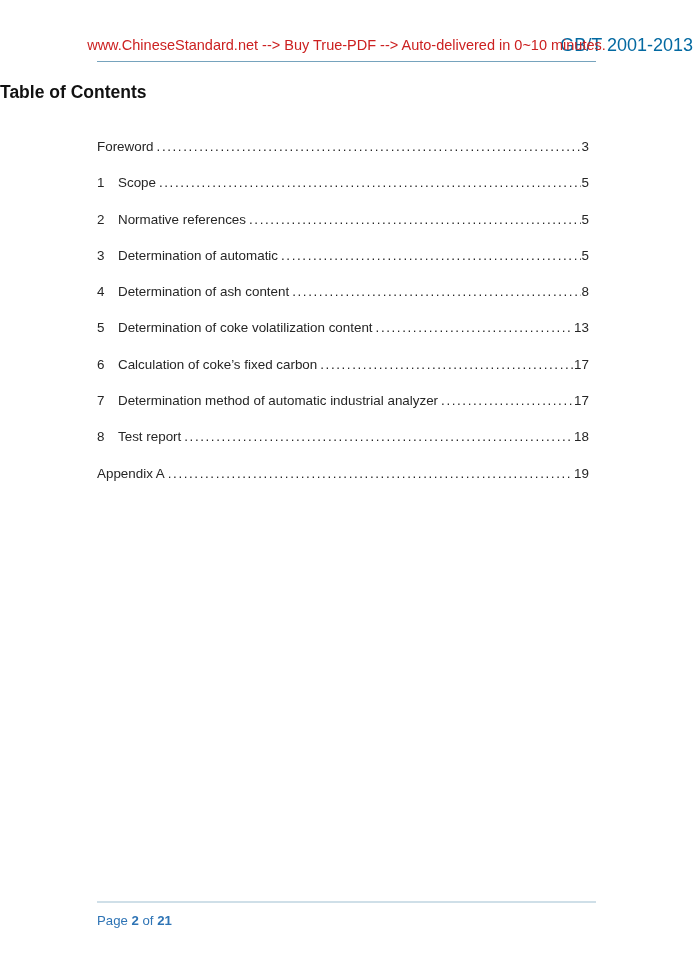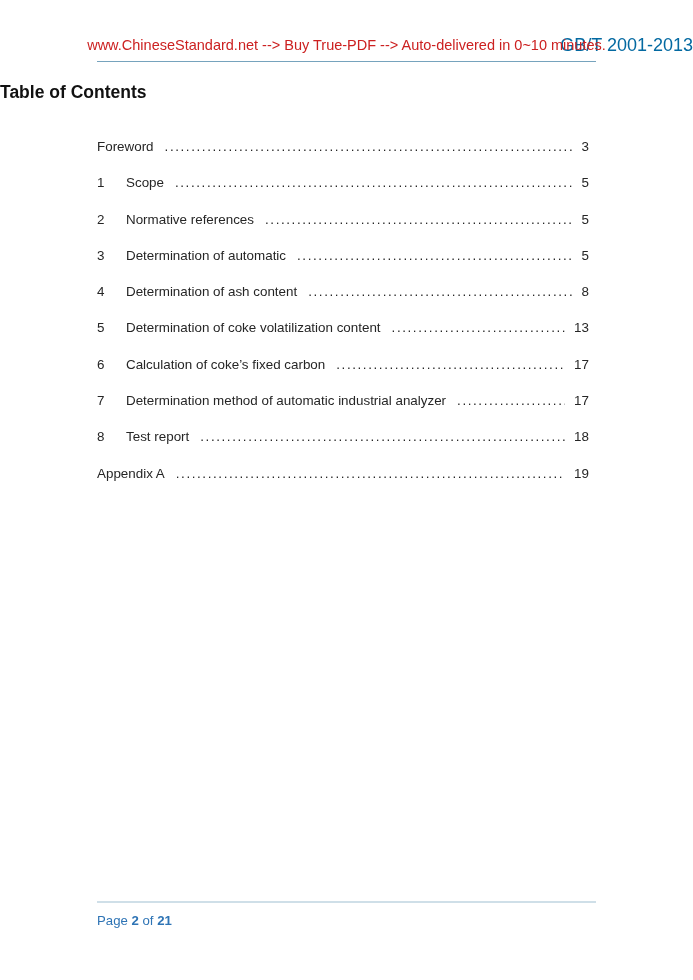--- a/index.html
+++ b/index.html
@@ -70,21 +70,20 @@
     top: 139px;
     left: 97px;
     width: 492px;
     color: #262626;
     font-size: 13.4px;
   }
   .toc-row {
     display: flex;
     line-height: 15px;
     margin-bottom: 21.3px;
-    gap: 8px;
   }
   .toc-num {
     flex-shrink: 0;
     width: 21px;
   }
   .toc-num:empty { display: none; }
   .toc-label {
     flex-shrink: 0;
     white-space: nowrap;
   }

